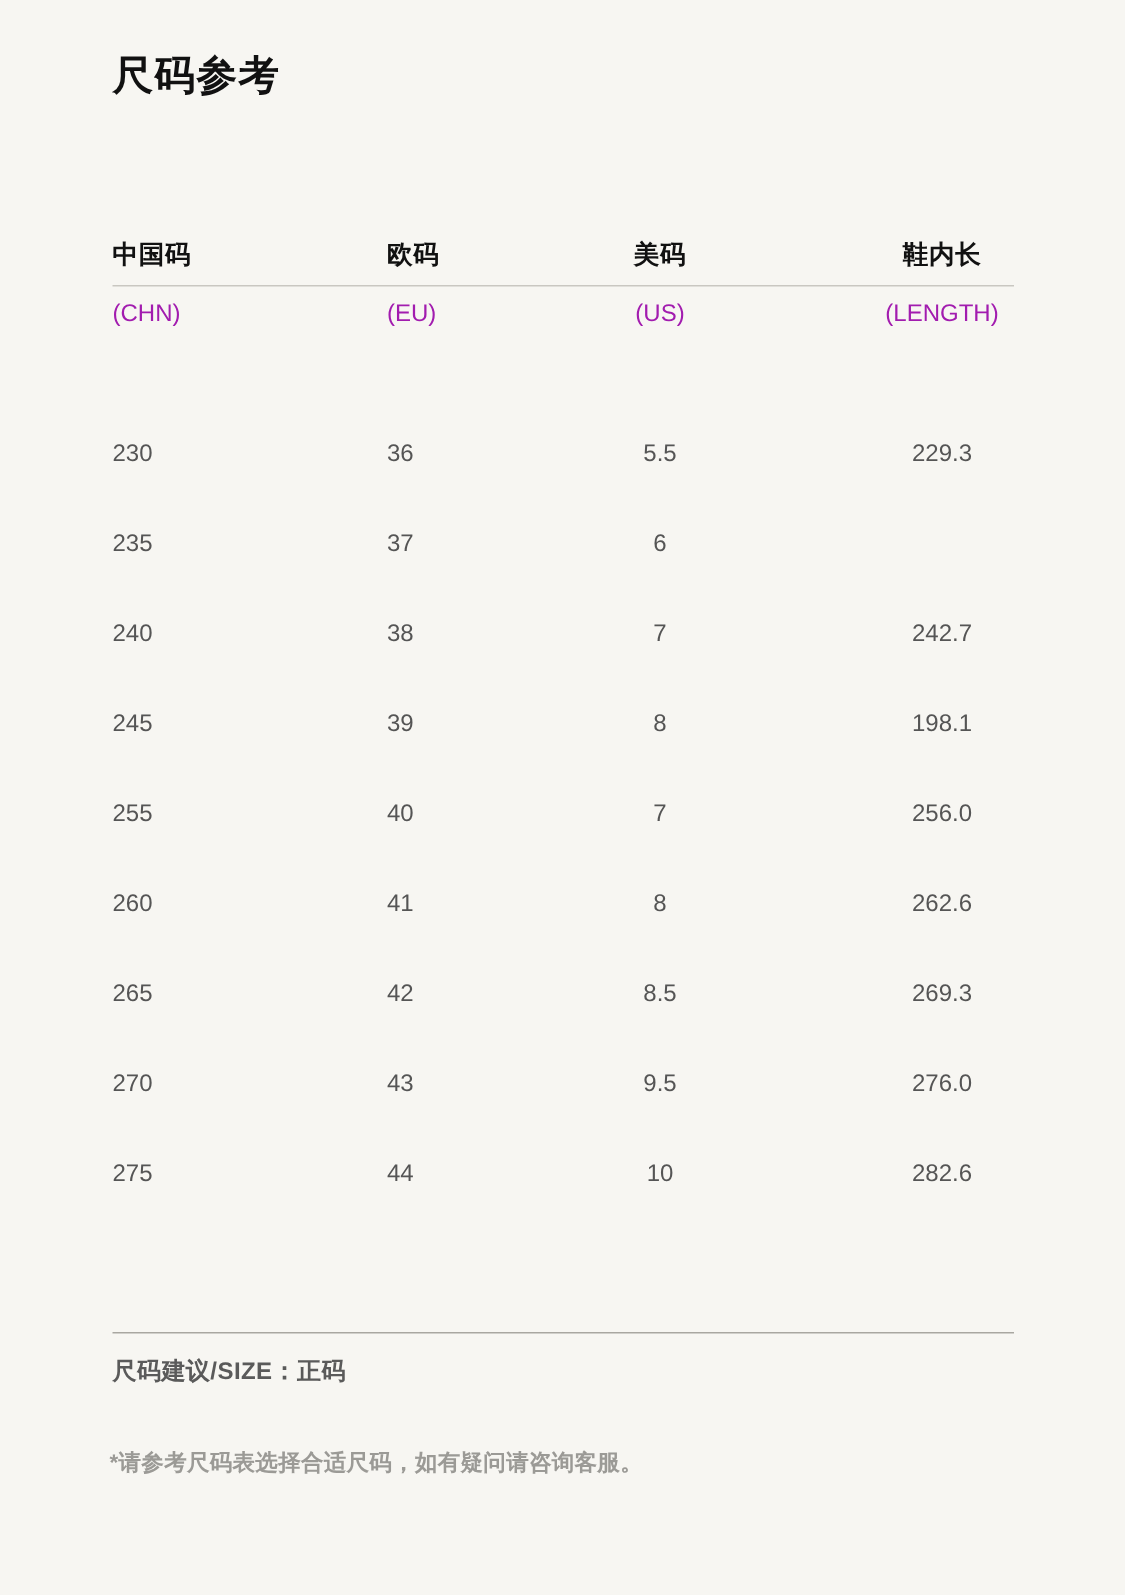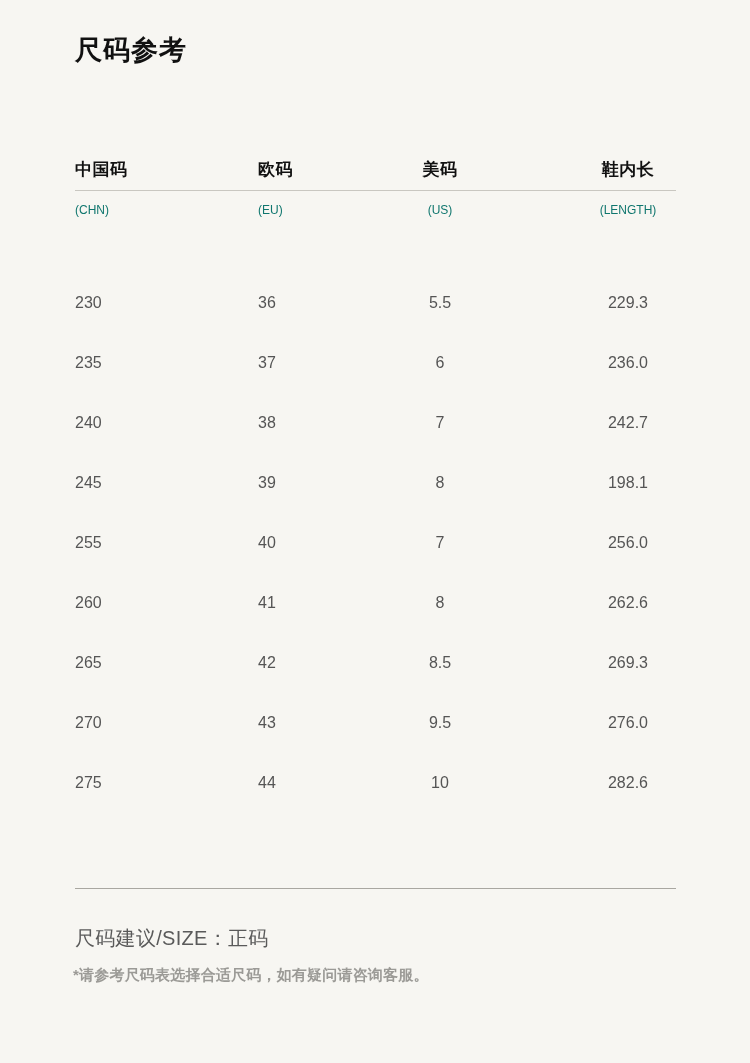--- a/index.html
+++ b/index.html
@@ -65,23 +65,23 @@
   .col-len  { left: 568px; width: 120px; text-align: center; }
 
   .header-row .cell {
     font-size: 17px;
     font-weight: bold;
     color: #111111;
     letter-spacing: 0.5px;
   }
 
   .subheader-row .cell {
-    font-size: 12px;
+    font-size: 16px;
     font-weight: normal;
-    color: #0f766e;
+    color: #a21caf;
   }
 
   
   .rule {
     position: absolute;
     left: 75px;
     width: 601px;
     height: 1px;
   }
   .rule-header {
@@ -109,23 +109,23 @@
     line-height: 40px;
     font-size: 16px;
     color: #555555;
     text-align: center;
   }
 
   
   .size-advice {
     position: absolute;
     left: 75px;
-    top: 925px;
-    font-size: 20px;
-    font-weight: normal;
+    top: 904px;
+    font-size: 16px;
+    font-weight: bold;
     color: #5a5a5a;
     letter-spacing: 0.3px;
     white-space: nowrap;
   }
   .size-note {
     position: absolute;
     left: 73px;
     top: 966px;
     font-size: 15px;
     color: #9b9a96;
@@ -165,21 +165,20 @@
       <div class="data-row">
         <div class="cell col-chn">230</div>
         <div class="cell col-eu">36</div>
         <div class="cell col-us">5.5</div>
         <div class="cell col-len">229.3</div>
       </div>
       <div class="data-row">
         <div class="cell col-chn">235</div>
         <div class="cell col-eu">37</div>
         <div class="cell col-us">6</div>
-        <div class="cell col-len">236.0</div>
       </div>
       <div class="data-row">
         <div class="cell col-chn">240</div>
         <div class="cell col-eu">38</div>
         <div class="cell col-us">7</div>
         <div class="cell col-len">242.7</div>
       </div>
       <div class="data-row">
         <div class="cell col-chn">245</div>
         <div class="cell col-eu">39</div>

